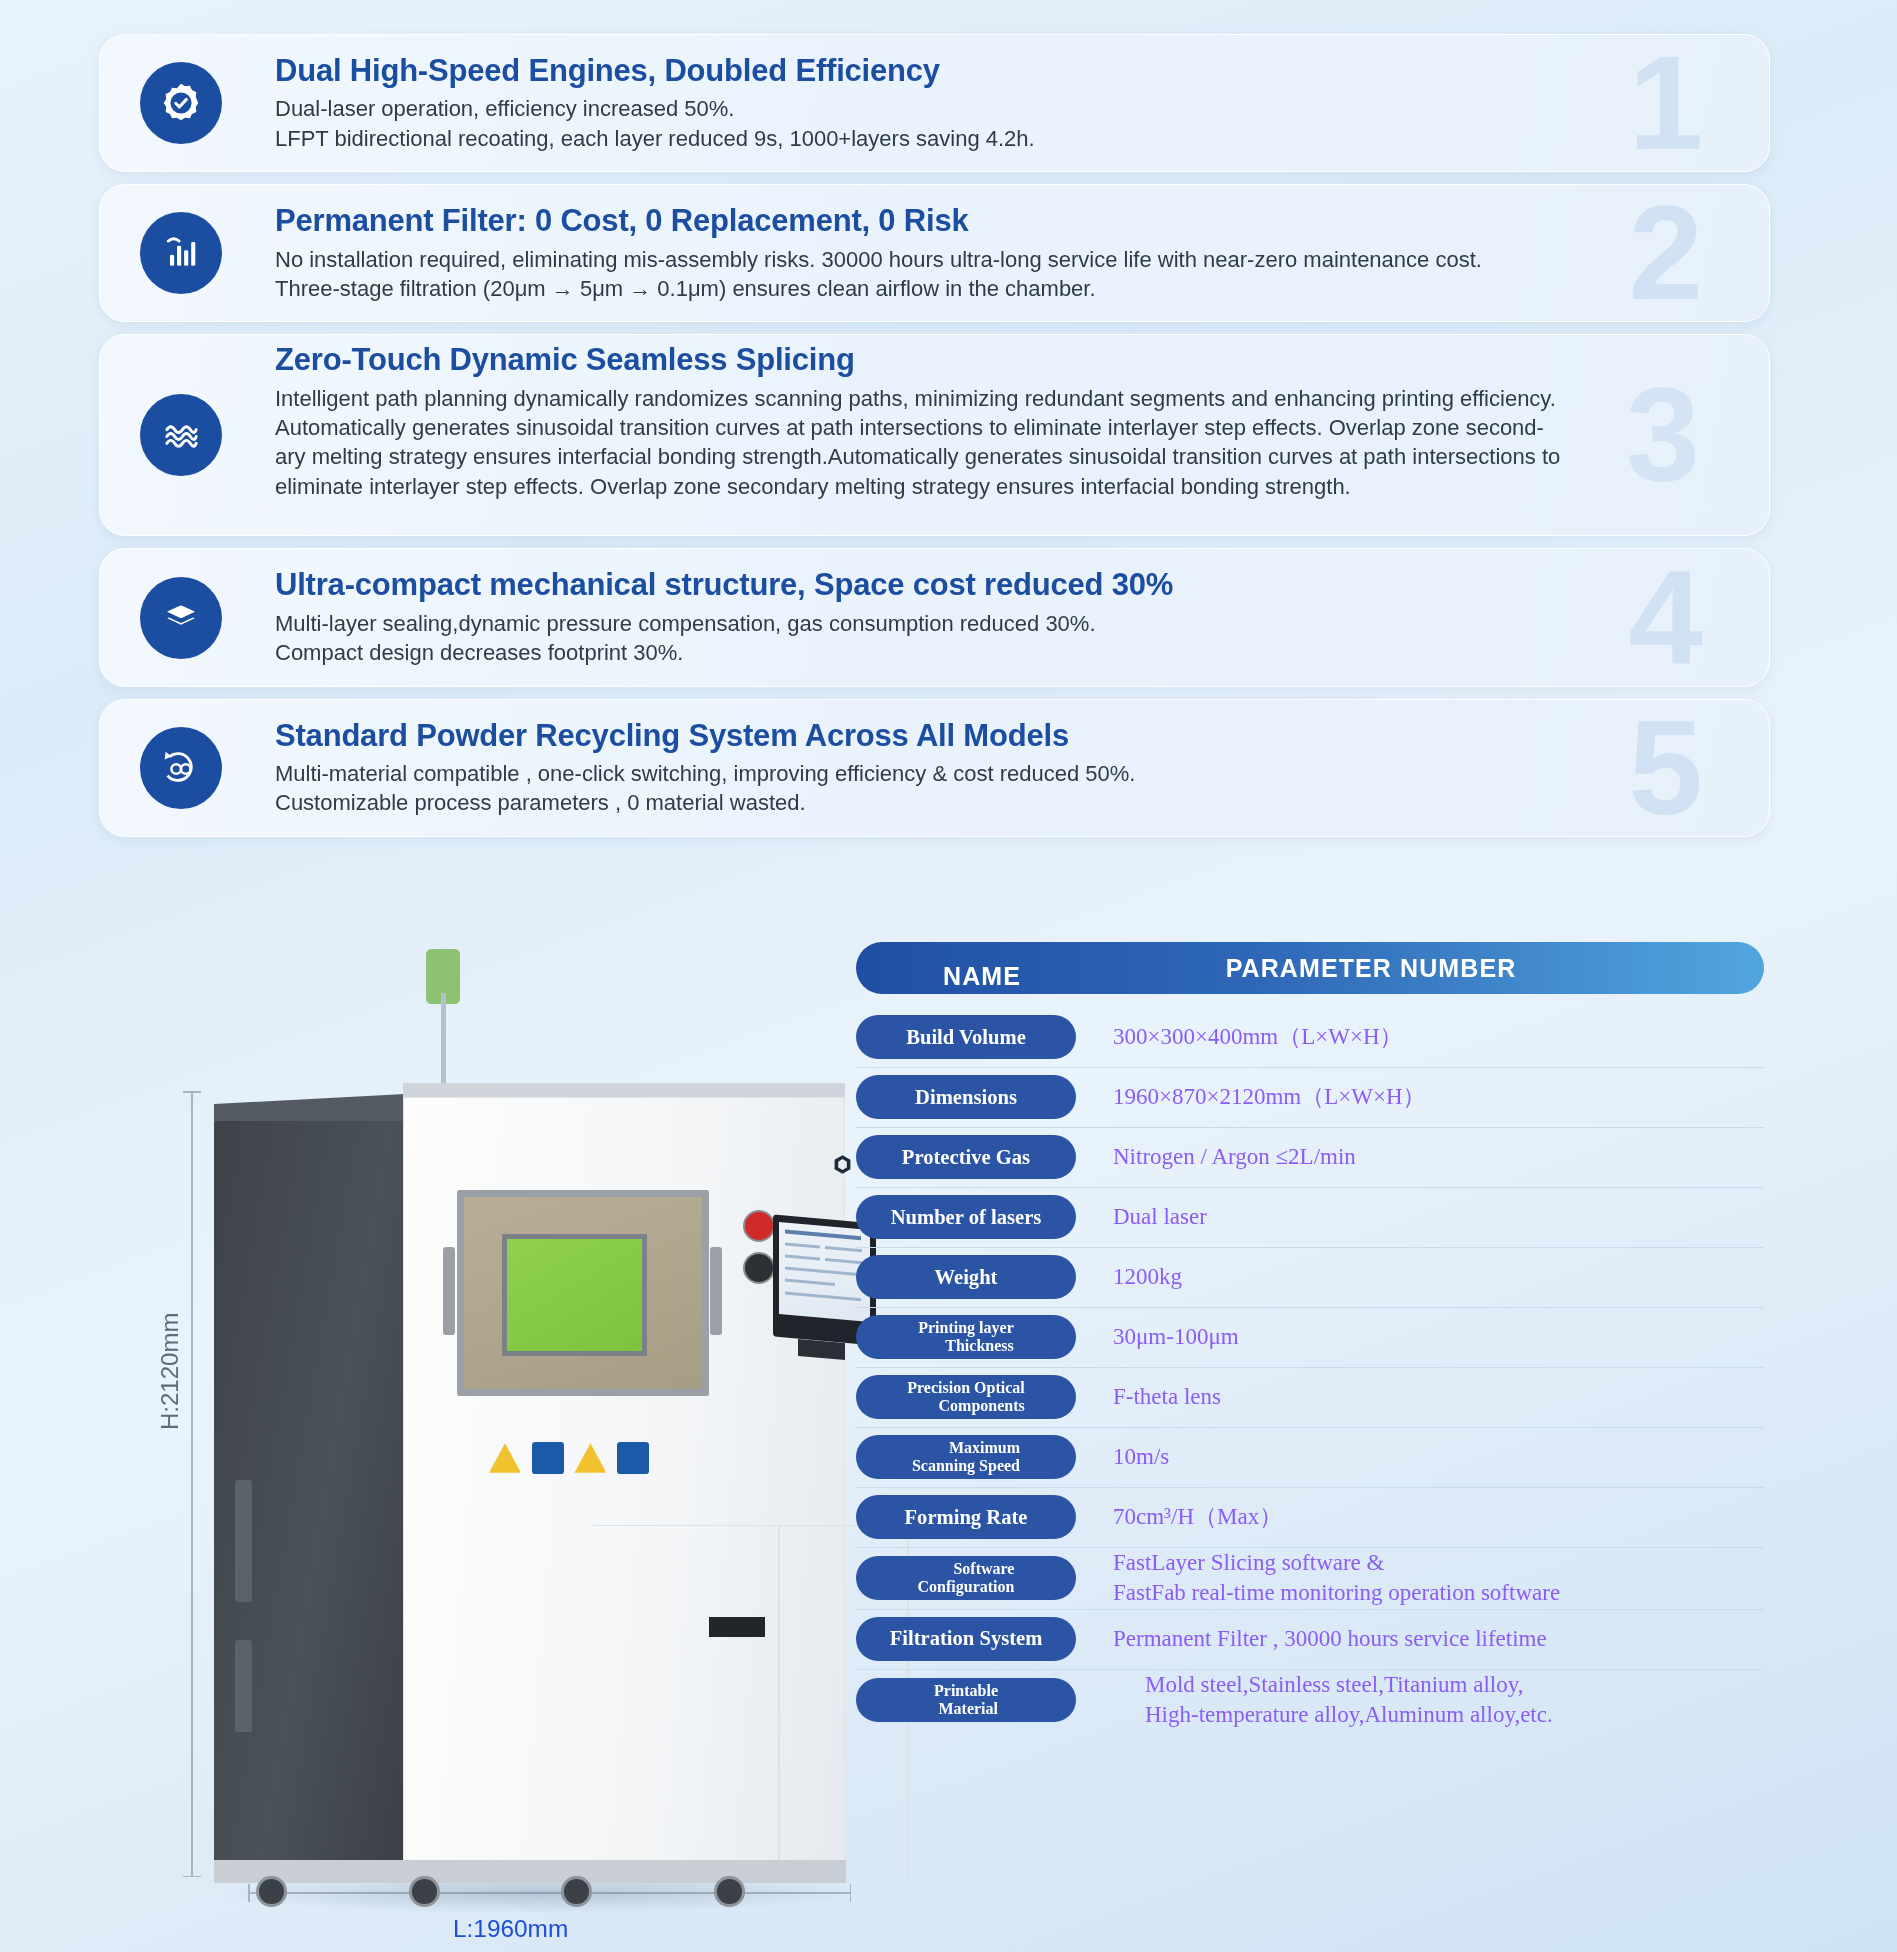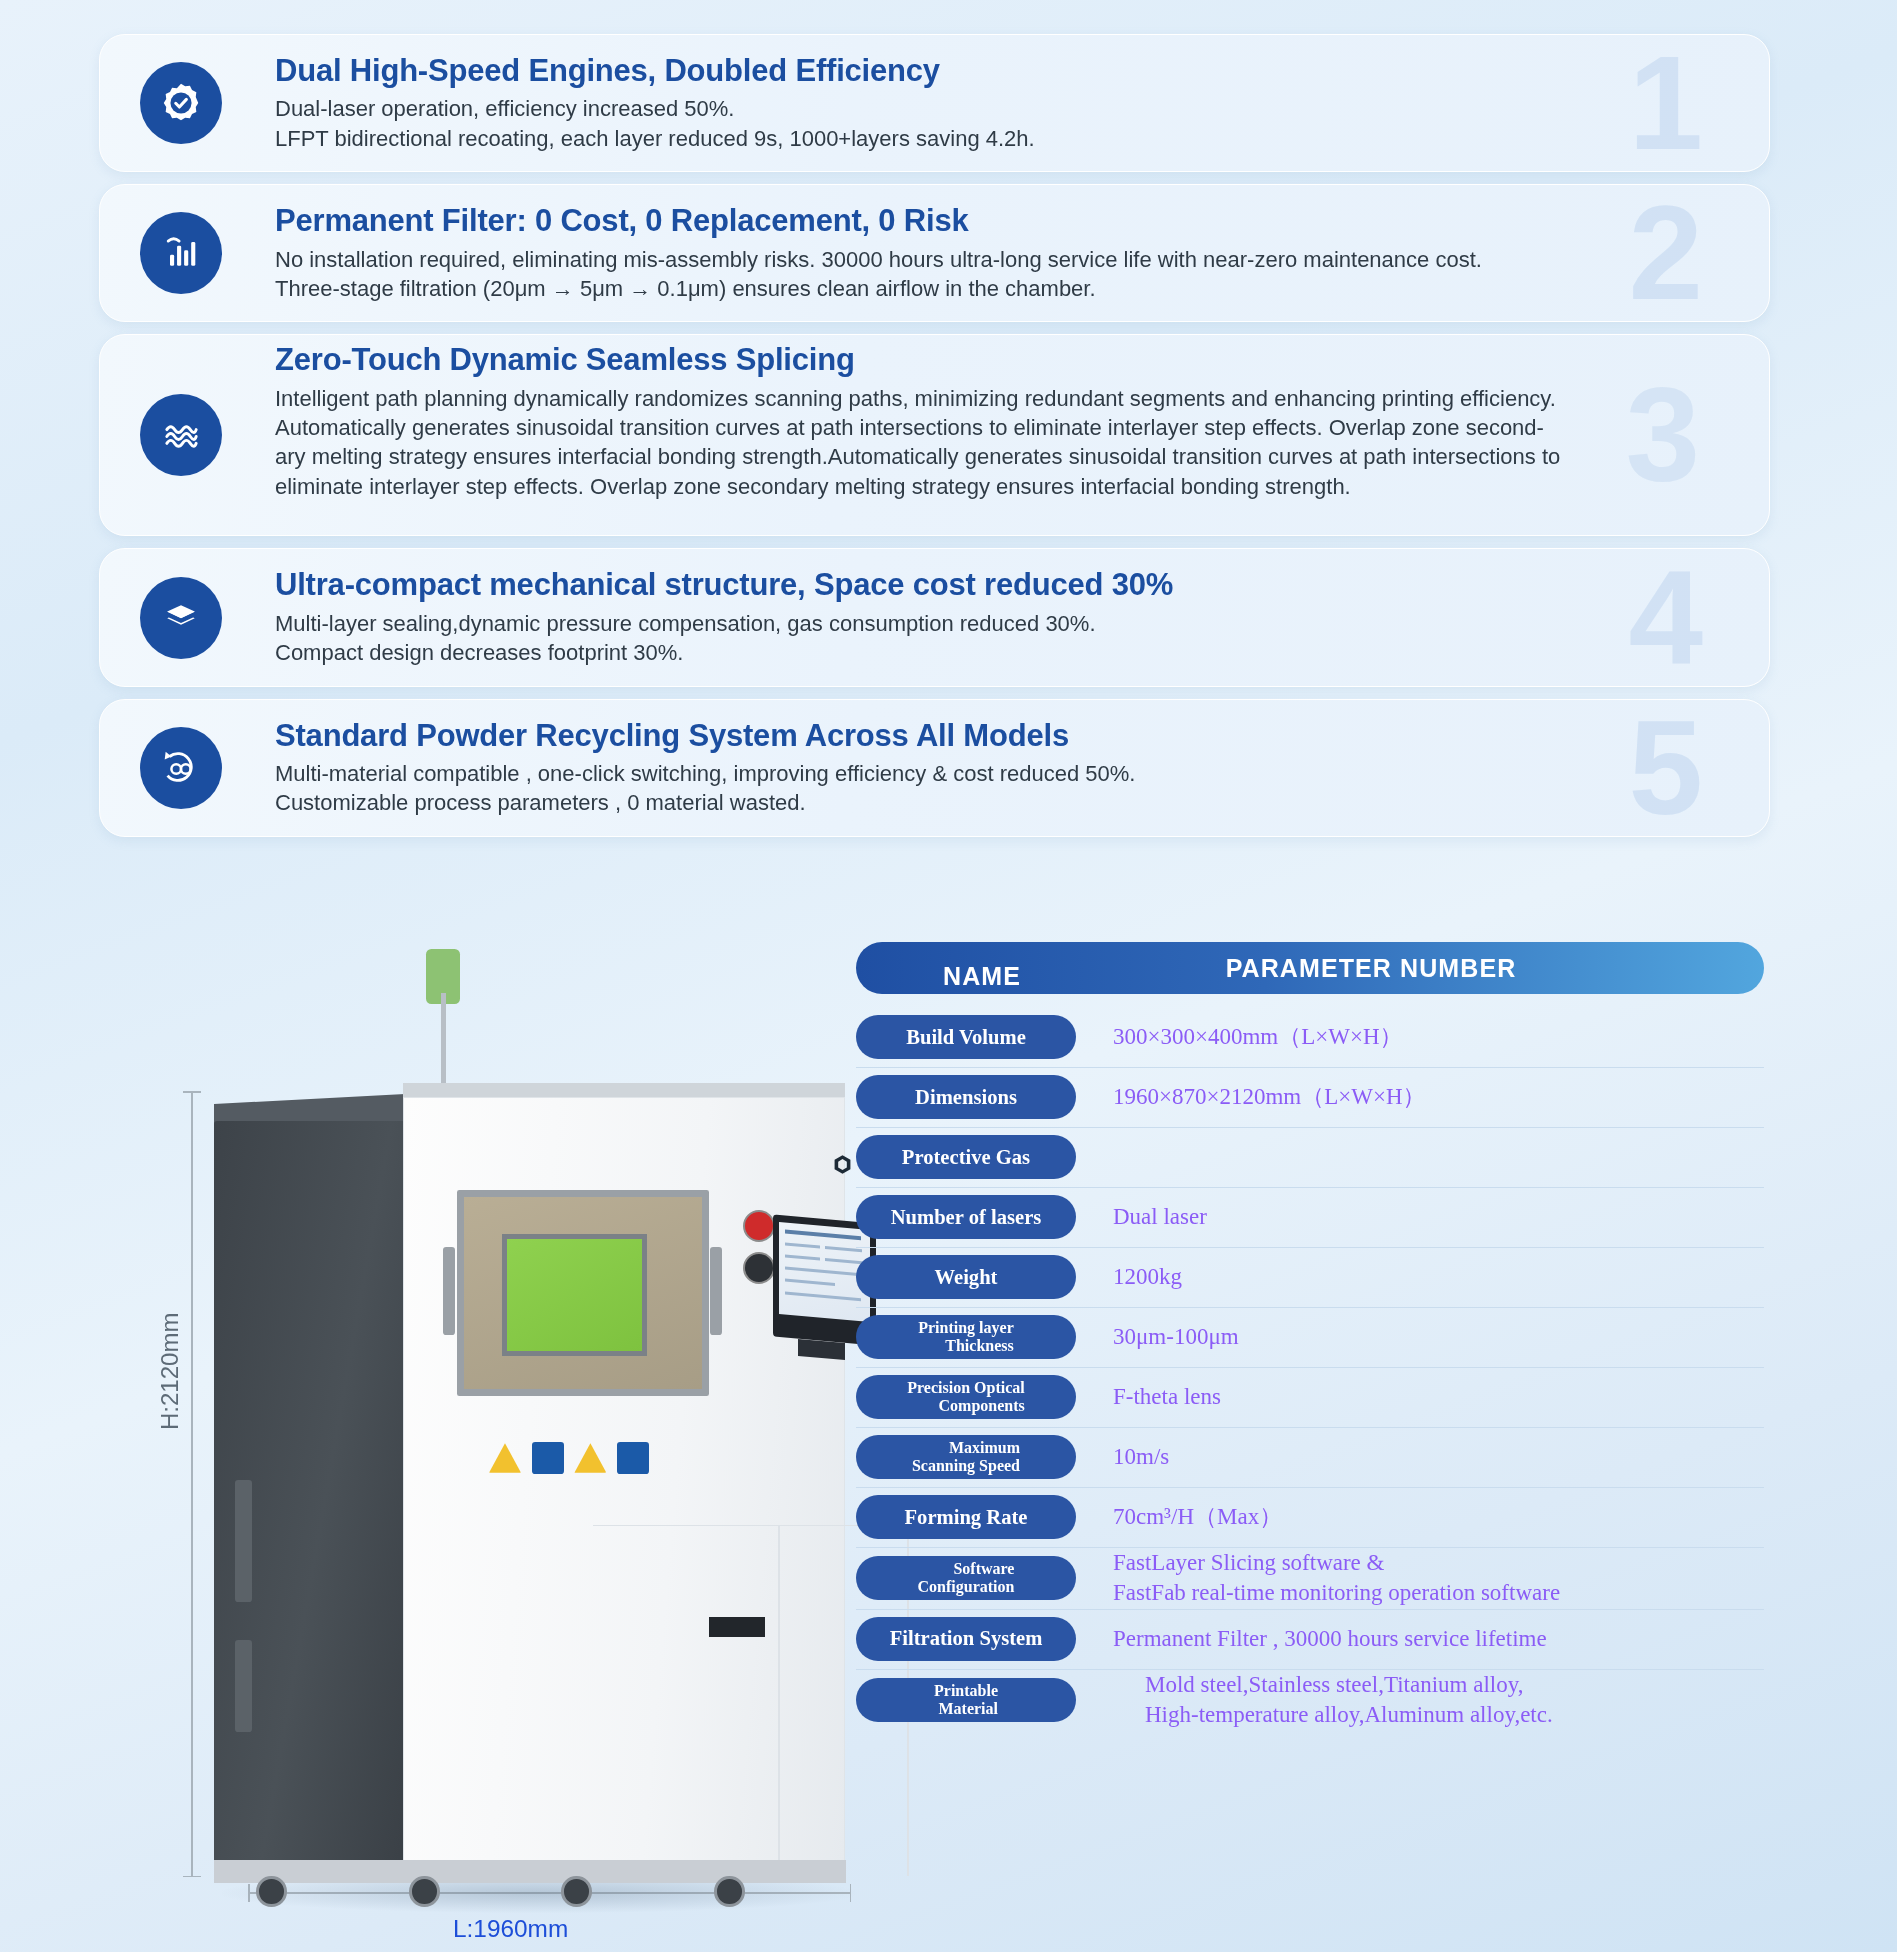--- a/index.html
+++ b/index.html
@@ -393,20 +393,21 @@
       <div class="spec-row">
         <div class="name">Build Volume</div>
         <div class="val">300×300×400mm（L×W×H）</div>
       </div>
       <div class="spec-row">
         <div class="name">Dimensions</div>
         <div class="val">1960×870×2120mm（L×W×H）</div>
       </div>
       <div class="spec-row">
         <div class="name">Protective Gas</div>
+        <div class="val">Nitrogen / Argon ≤2L/min</div>
       </div>
       <div class="spec-row">
         <div class="name">Number of lasers</div>
         <div class="val">Dual laser</div>
       </div>
       <div class="spec-row">
         <div class="name">Weight</div>
         <div class="val">1200kg</div>
       </div>
       <div class="spec-row two">

